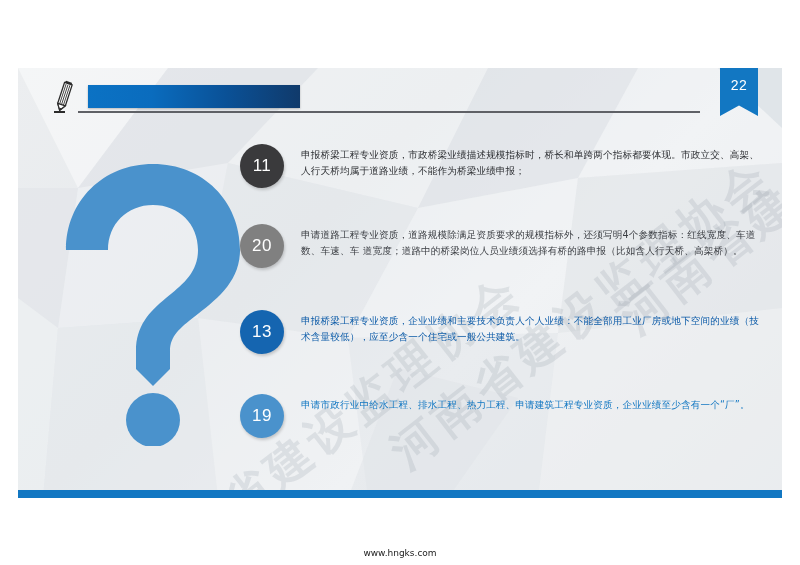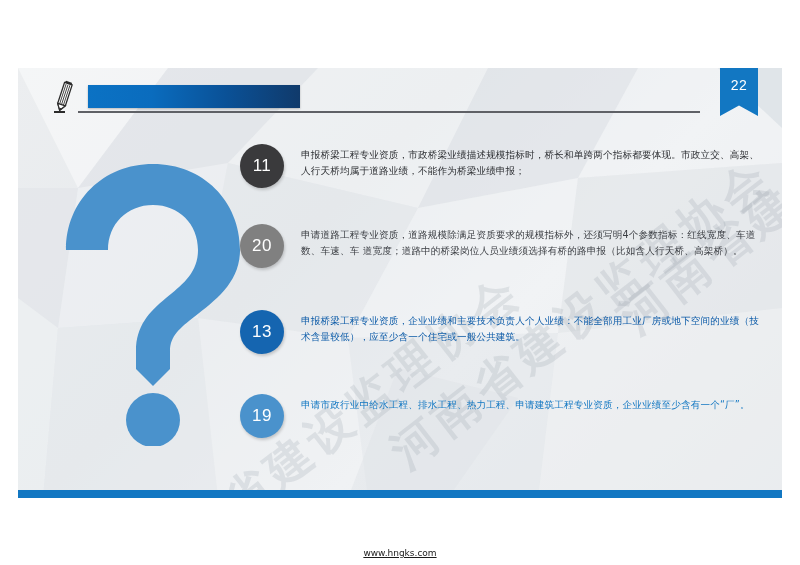--- a/index.html
+++ b/index.html
@@ -182,21 +182,20 @@
   }
   #footer-url {
     position: absolute;
     left: 0;
     top: 548px;
     width: 100%;
     text-align: center;
     font-size: 9px;
     color: #1b1b1b;
     font-family: "DejaVu Sans", "Liberation Sans", sans-serif;
-    text-decoration: underline;
   }
 </style>
 </head>
 <body>
 
 <div id="page">
 
   <div id="slide">
 
     <svg class="facets" viewBox="0 0 764 430" preserveAspectRatio="none">

